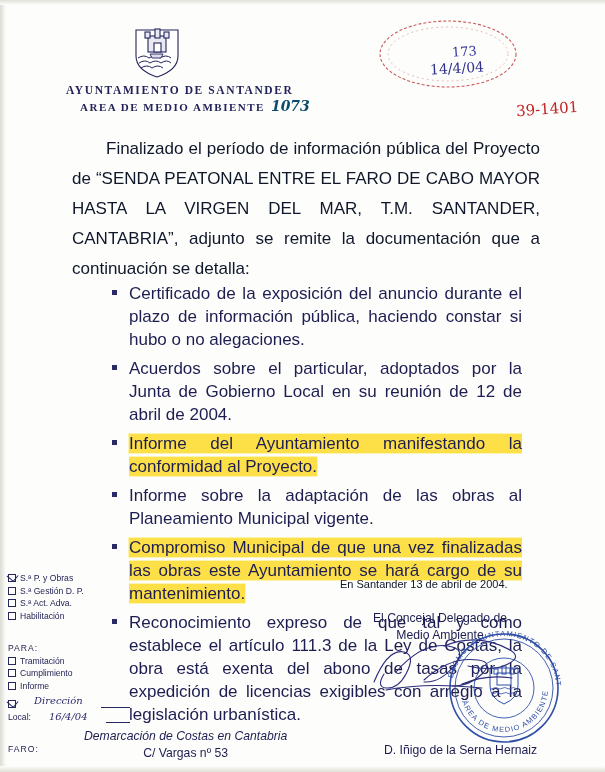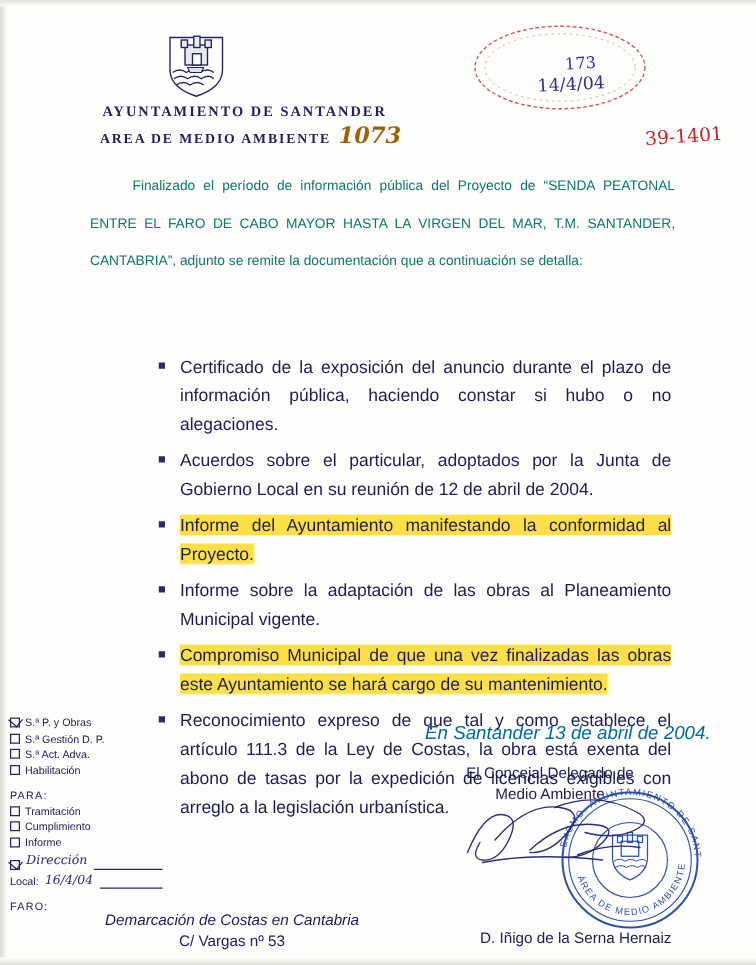--- a/index.html
+++ b/index.html
@@ -49,36 +49,35 @@
     top: 84px;
     width: 320px;
   }
   .org-name {
     font-family: "Liberation Serif", serif;
     font-size: 11.5px;
     letter-spacing: 1.6px;
     font-weight: bold;
     color: #23235c;
     white-space: nowrap;
-    margin-left: 16px;
   }
   .org-dept {
     font-family: "Liberation Serif", serif;
     font-size: 11px;
     letter-spacing: 1.5px;
     font-weight: bold;
     color: #23235c;
     margin-top: 2px;
     margin-left: 14px;
     white-space: nowrap;
   }
   .hand-dept-num {
     font-family: "DejaVu Serif", serif;
-    font-size: 18px;
-    color: #a16207;
+    font-size: 14px;
+    color: #0c4a6e;
     font-style: italic;
     margin-left: 6px;
     letter-spacing: 0;
   }
 
   
   .reg-stamp {
     position: absolute;
     left: 372px;
     top: 18px;
@@ -115,35 +114,35 @@
     white-space: nowrap;
   }
 
   
   .body-text {
     position: absolute;
     left: 72px;
     top: 134px;
     width: 468px;
     font-family: "Liberation Sans", sans-serif;
-    font-size: 11px;
-    color: #0f766e;
+    font-size: 17px;
+    color: #0f172a;
     line-height: 30px;
     text-align: justify;
   }
   .body-text p { margin: 0; }
   .indent { display:inline-block; width: 34px; }
 
   
   .list {
     position: absolute;
-    left: 127px;
+    left: 112px;
     top: 282px;
     width: 410px;
-    font-size: 14px;
+    font-size: 17px;
     color: #1d1d52;
   }
   .list-item {
     position: relative;
     padding-left: 17px;
     margin-bottom: 6px;
     line-height: 23px;
     text-align: justify;
   }
   .list-item .bullet {
@@ -157,24 +156,23 @@
   .hl {
     background: #fde047;
     box-shadow: 0 0 0 1px #fbf3b0;
   }
 
   
   .closing-date {
     position: absolute;
     left: 340px;
     top: 578px;
-    font-size: 15px;
-    color: #0369a1;
-    white-space: nowrap;
-    font-style: italic;
+    font-size: 11px;
+    color: #0f172a;
+    white-space: nowrap;
   }
   .signer-title {
     position: absolute;
     left: 360px;
     top: 610px;
     font-size: 12.2px;
     color: #1d1d52;
     text-align: center;
     line-height: 17px;
     width: 160px;
@@ -236,28 +234,28 @@
   .cbox.checked::after {
     content: "";
     position: absolute;
     left: -1px; top: -3px;
     width: 8px; height: 7px;
     border-right: 1.3px solid #26265e;
     border-bottom: 1.3px solid #26265e;
     transform: rotate(40deg);
   }
   .routing .heading {
-    margin-top: 8px;
+    margin-top: 20px;
     letter-spacing: 1px;
     font-size: 8.6px;
   }
   .routing .fieldline {
     display: flex;
     align-items: flex-end;
-    gap: 5px;
+    gap: 18px;
     margin-top: 3px;
   }
   .routing .fieldline .lbl { white-space: nowrap; }
   .routing .fieldline .rule {
     flex: 1 1 auto;
     border-bottom: 1px solid #26265e;
     height: 9px;
   }
   .hand-small {
     font-family: "DejaVu Serif", serif;

